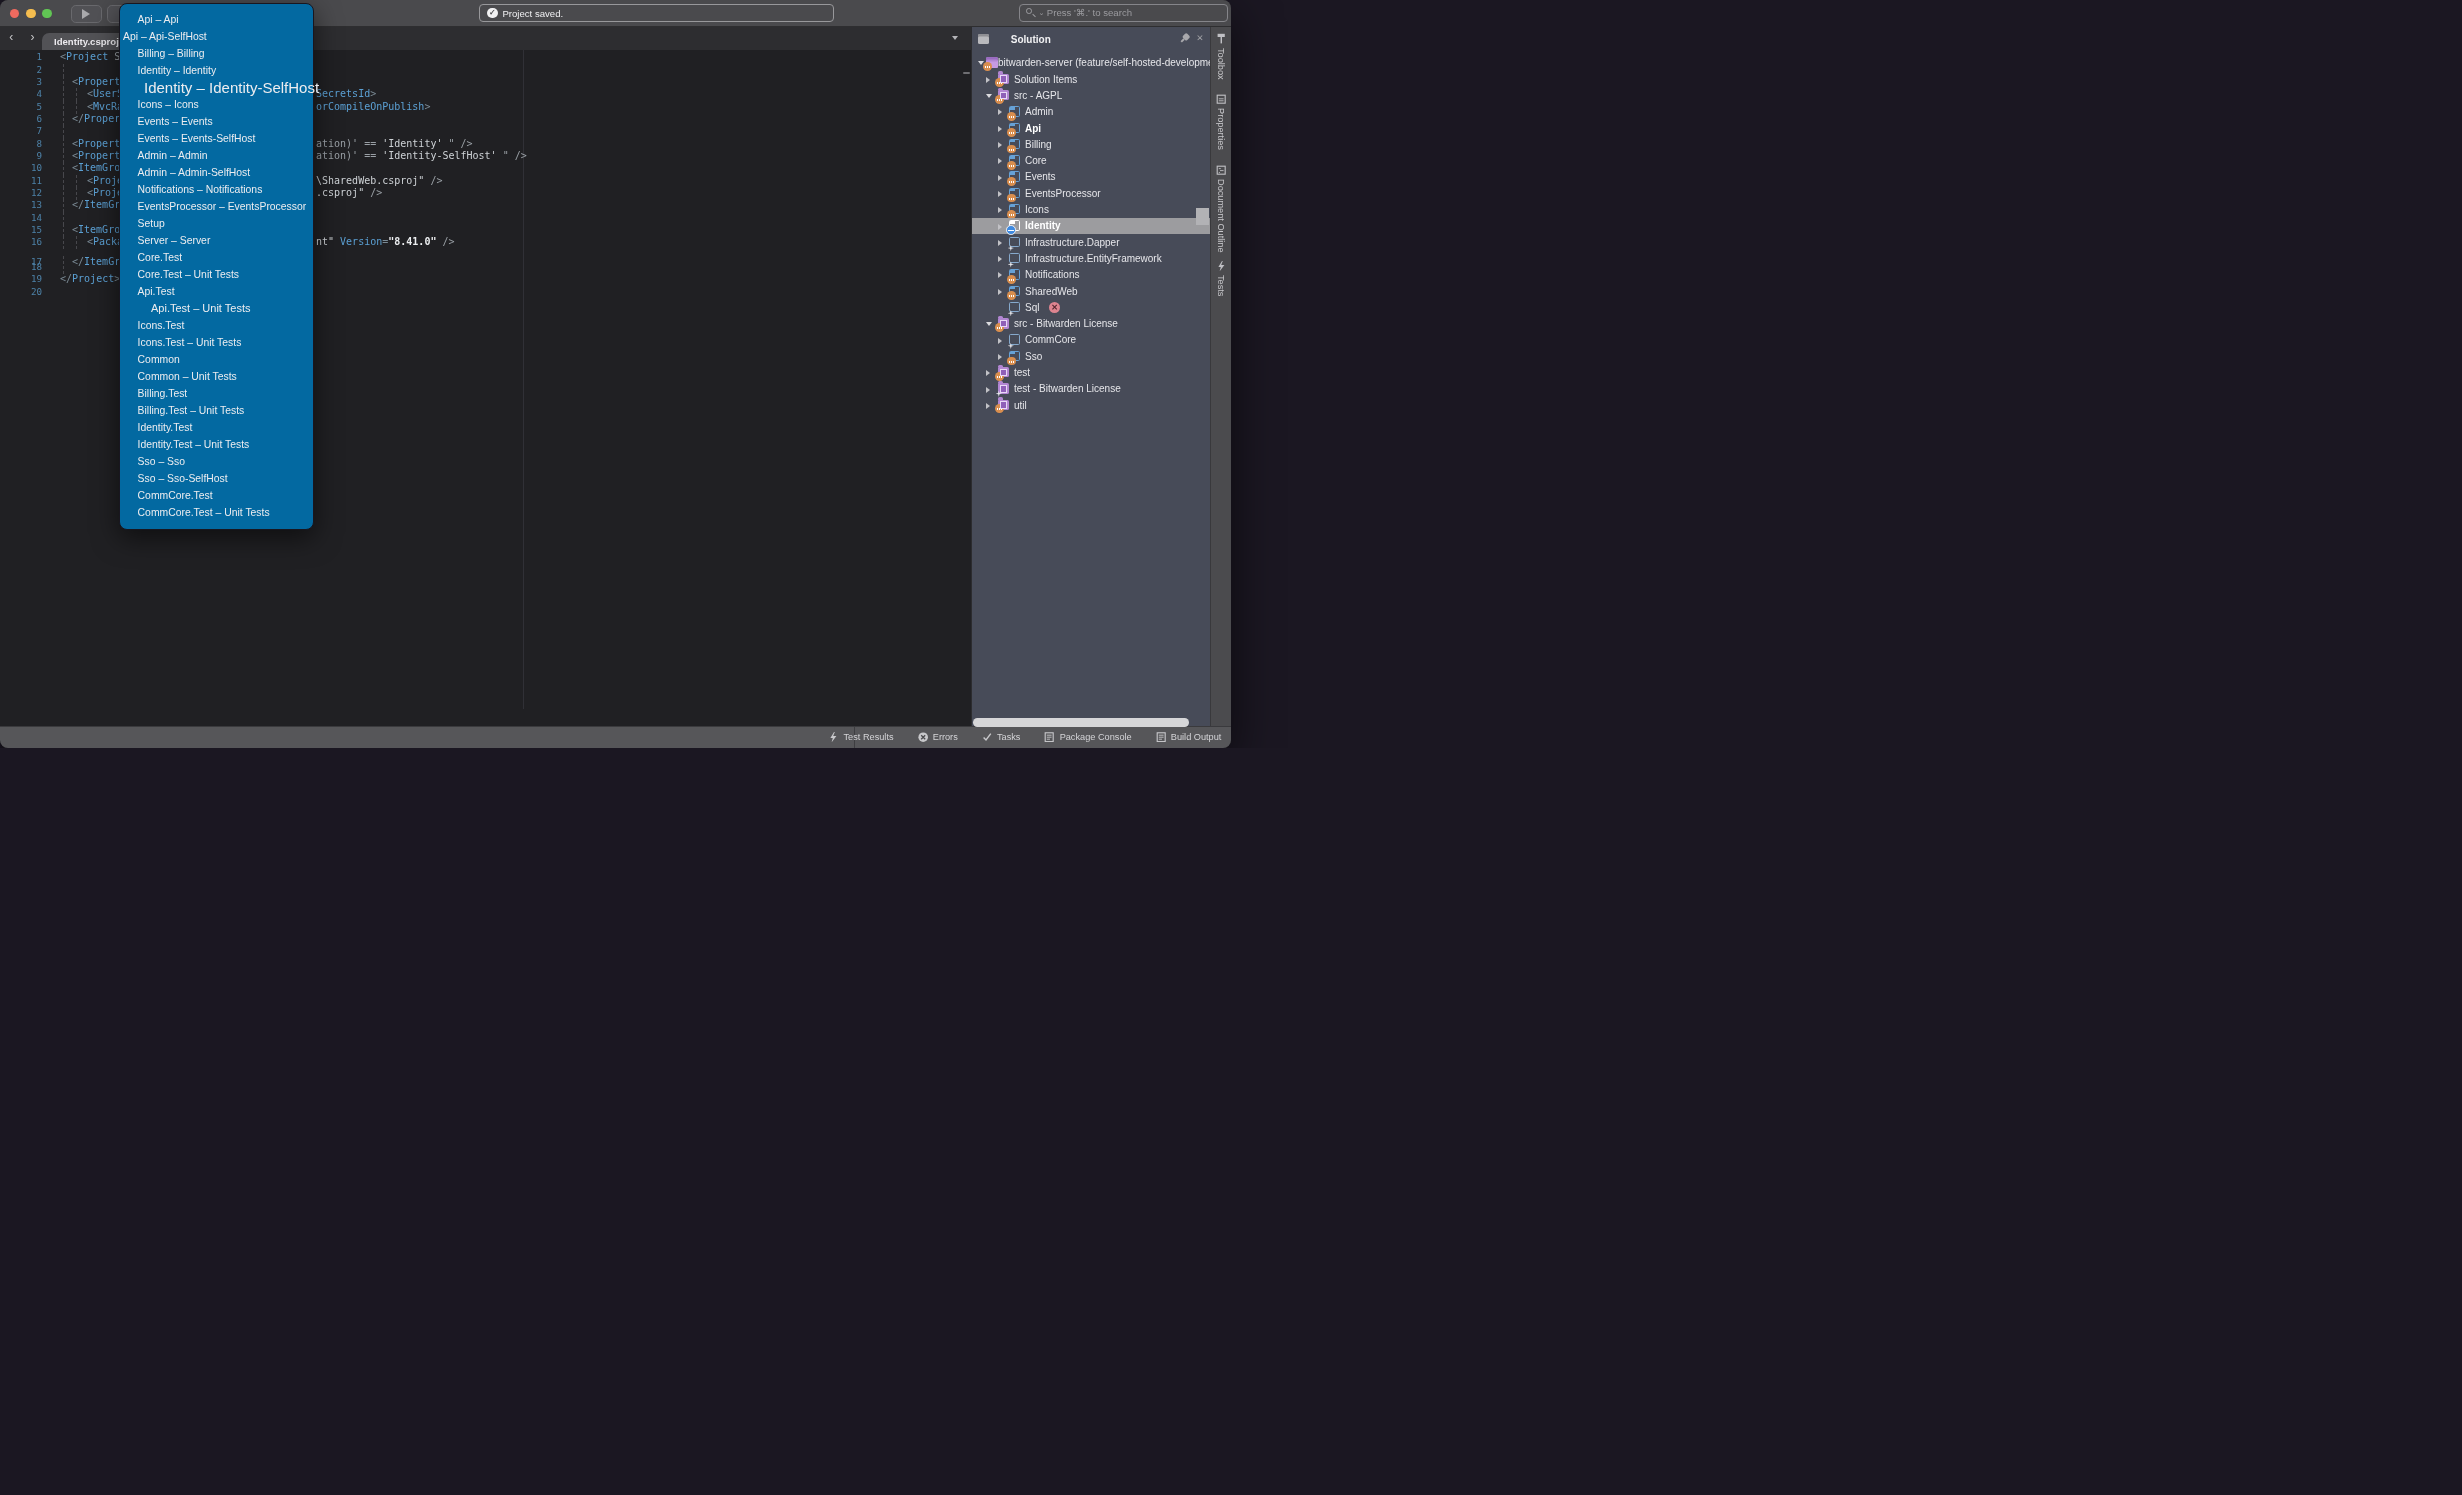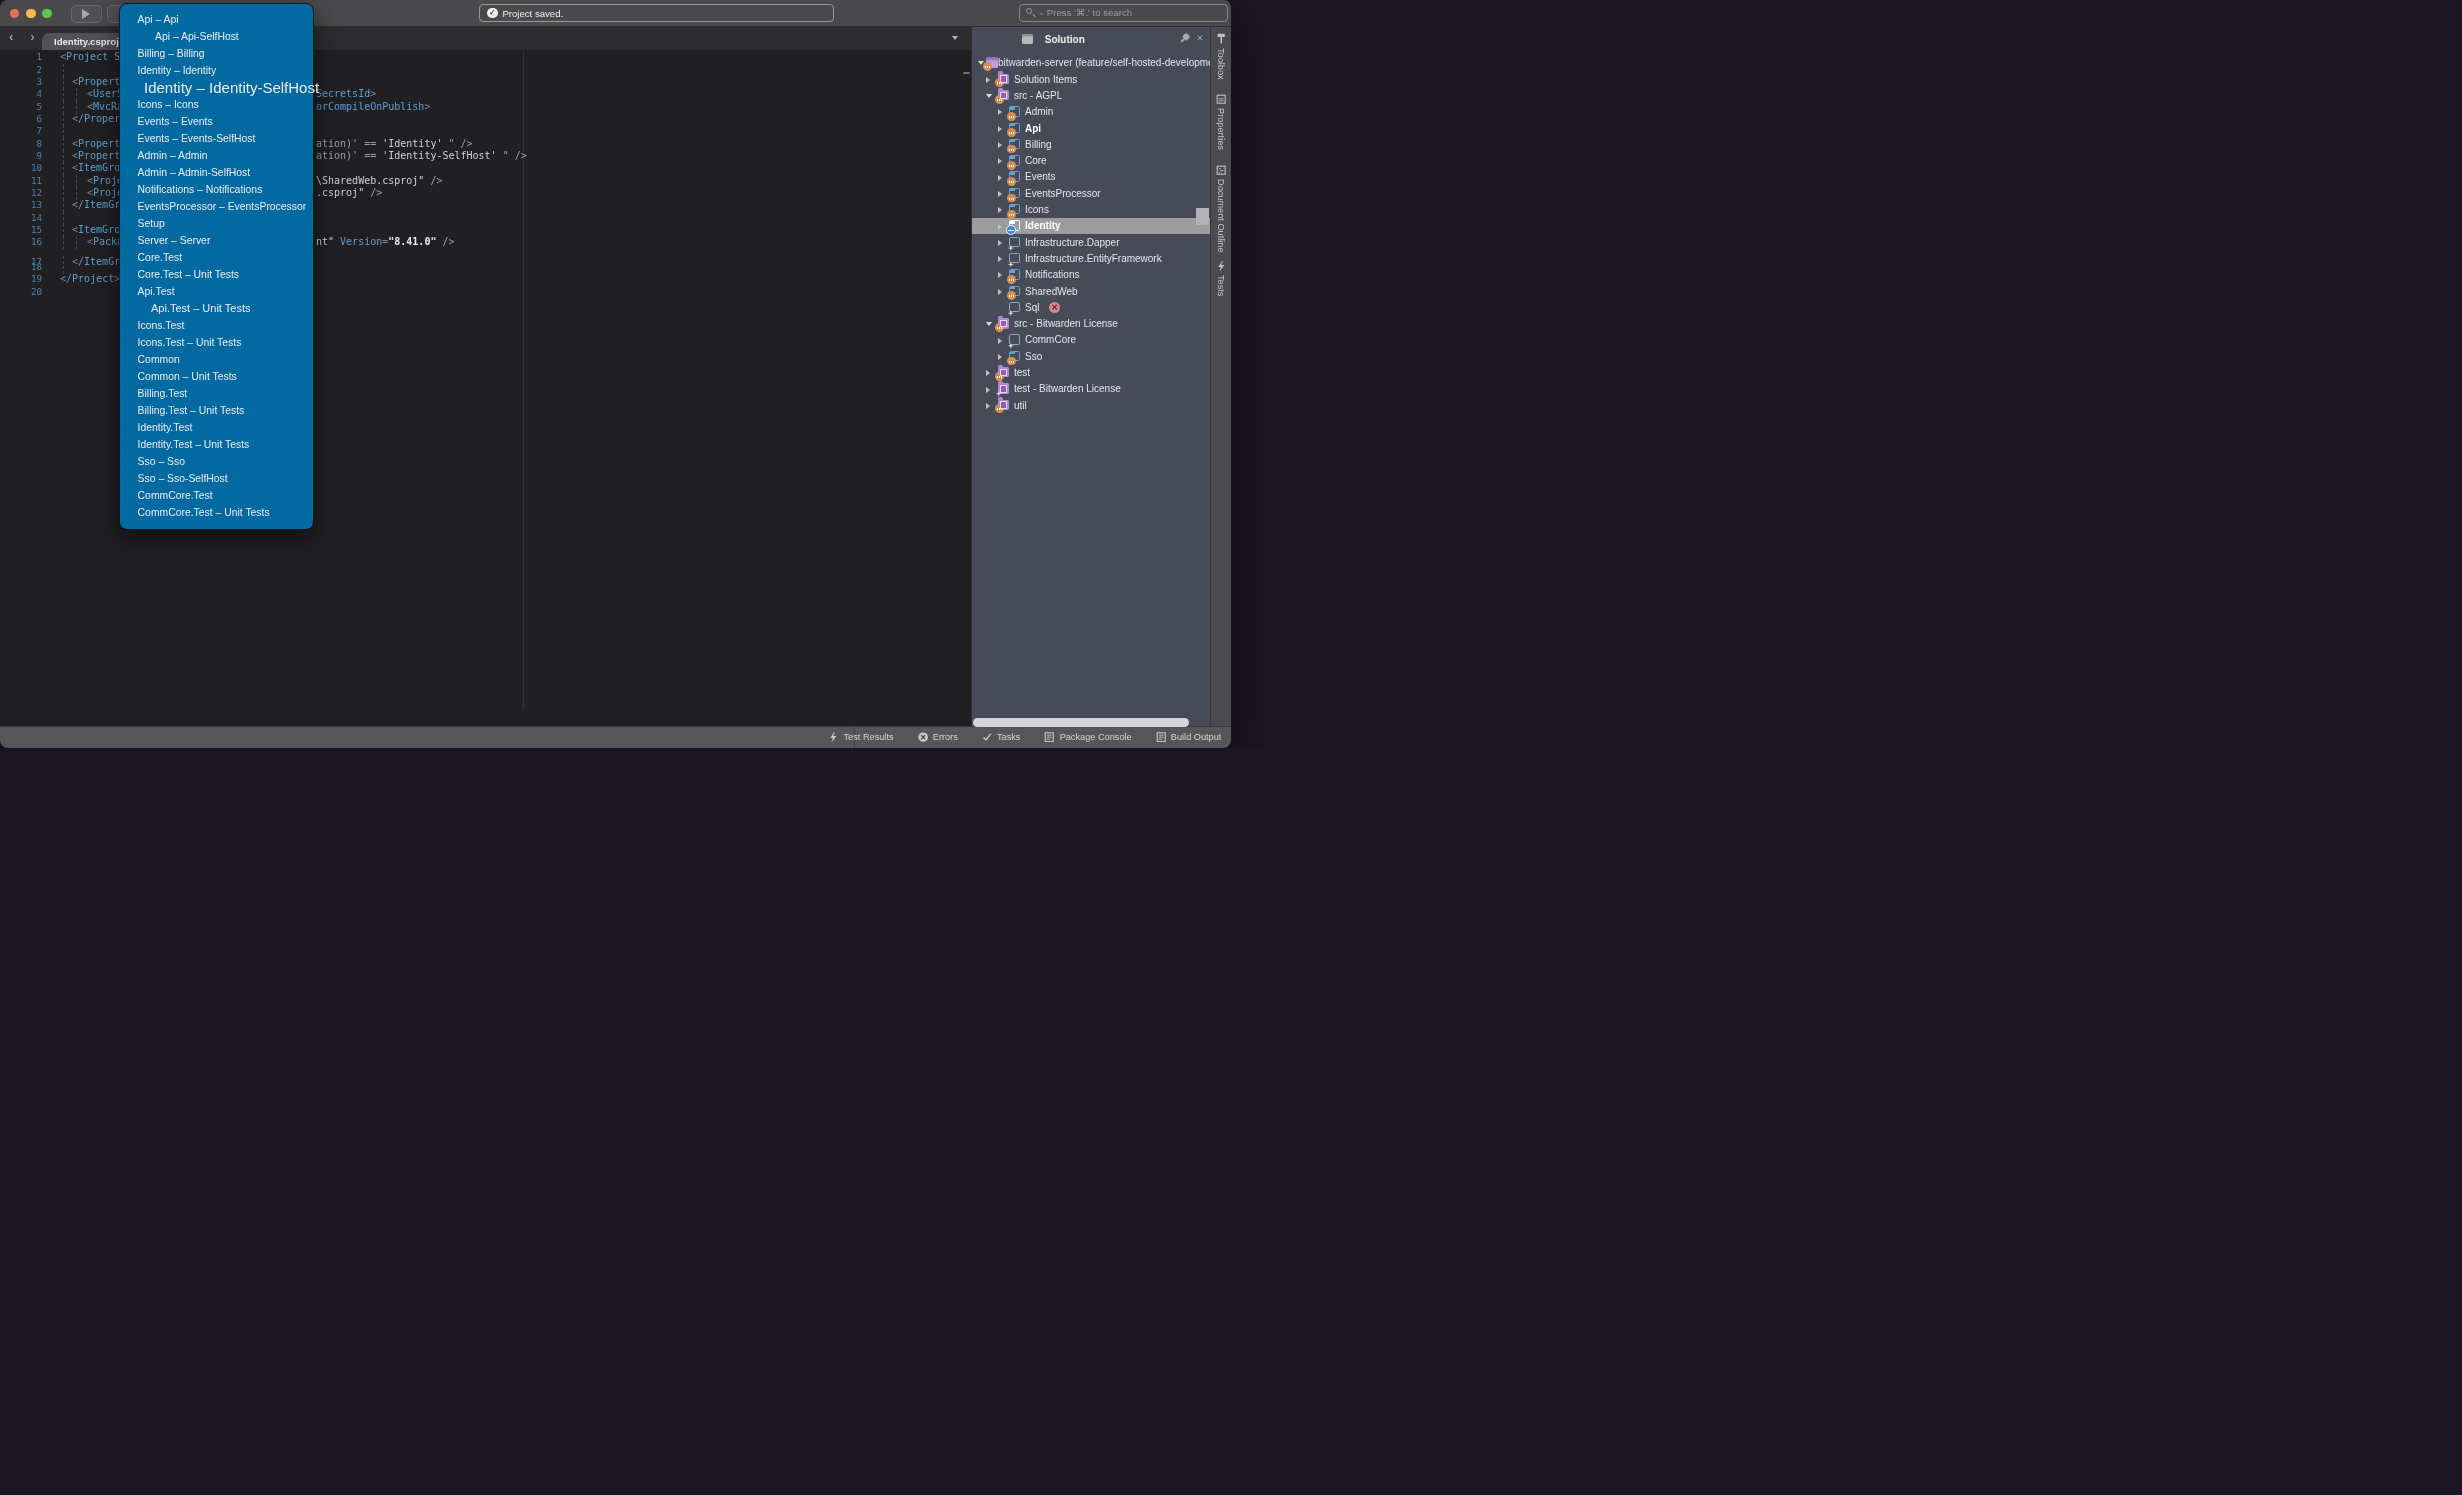--- a/index.html
+++ b/index.html
@@ -53,21 +53,21 @@
 
   
   #status{position:absolute;left:0;top:726px;width:1231px;height:21.6px;background:#565659;border-top:0.8px solid #3a3a3d;}
   #status .divider{position:absolute;left:854px;top:0;bottom:0;width:0.8px;background:#3e3e41;}
   #status-items{position:absolute;right:9.6px;top:0;height:100%;display:flex;align-items:center;gap:24px;}
   .sitem{display:flex;align-items:center;gap:4.8px;color:#d4d4d7;font-size:9.2px;}
   .sico{display:inline-flex;}
 
   
   #pane{position:absolute;left:971px;top:27px;width:239px;height:699px;background:#474b58;border-left:0.8px solid #2c2c2f;}
-  #pane-head{position:absolute;left:0;top:0;width:100%;height:24px;display:flex;align-items:center;padding-left:6.4px;gap:12px;margin-left:44px;}
+  #pane-head{position:absolute;left:0;top:0;width:100%;height:24px;display:flex;align-items:center;padding-left:6.4px;gap:22px;}
   #pane-head .hico{width:10.4px;height:9.6px;background:#b9b9bd;border-radius:1.6px;box-shadow:inset 0 2.4px 0 #8f8f94;}
   #pane-head .htxt{color:#f2f2f4;font-size:10px;font-weight:bold;}
   #pane-pin{position:absolute;right:21px;top:7.2px;width:6.4px;height:6.4px;background:#a8a8ac;border-radius:1.6px;transform:rotate(45deg);}
   #pane-pin::after{content:"";position:absolute;left:2.4px;top:5.6px;width:1.6px;height:4.8px;background:#a8a8ac;}
   #pane-close{position:absolute;right:6.4px;top:5.6px;color:#9fa0a4;font-size:8.8px;}
   #tree{position:absolute;left:0;top:28px;width:100%;}
   .trow{position:relative;height:16.3px;width:100%;}
   .trow.sel{background:#9c9c9f;}
   .trow .arr{position:absolute;top:5.6px;width:0;height:0;}
   .arr.right{border-left:4.8px solid #c2c2c6;border-top:3.6px solid transparent;border-bottom:3.6px solid transparent;}
@@ -497,21 +497,21 @@
           <svg width="10.4" height="10.4" viewBox="0 0 13 13">
             <polygon points="7.5,0 3,7.5 6,7.5 4.5,13 10.5,5 6.5,5 8.5,0" fill="#c0c0c4"></polygon>
           </svg>
         </span>
         <span class="vlabel">Tests</span>
       </div>
     </div>
 
   <div id="menu" style="position:absolute;left:119px;top:3.2px;width:195px;height:527px;background:#0369a1;border:0.8px solid #19161f;border-radius:8px;box-shadow:0 8px 27px rgba(0,0,0,.55);z-index:20;padding-top:6.4px;">
       <div style="height: 17px; display: flex; align-items: center; padding-left: 17.6px; color: rgb(237, 237, 240); font-size: 10.4px; white-space: nowrap;">Api – Api</div>
-      <div style="height: 17px; display: flex; align-items: center; padding-left: 35px; color: rgb(237, 237, 240); font-size: 10.4px; white-space: nowrap;">Api – Api-SelfHost</div>
+      <div style="height: 17px; display: flex; align-items: center; padding-left: 3px; color: rgb(237, 237, 240); font-size: 10.4px; white-space: nowrap;">Api – Api-SelfHost</div>
       <div style="height: 17px; display: flex; align-items: center; padding-left: 17.6px; color: rgb(237, 237, 240); font-size: 10.4px; white-space: nowrap;">Billing – Billing</div>
       <div style="height: 17px; display: flex; align-items: center; padding-left: 17.6px; color: rgb(237, 237, 240); font-size: 10.4px; white-space: nowrap;">Identity – Identity</div>
       <div style="height: 17px; display: flex; align-items: center; padding-left: 24px; color: rgb(237, 237, 240); font-size: 15px; white-space: nowrap;">Identity – Identity-SelfHost</div>
       <div style="height: 17px; display: flex; align-items: center; padding-left: 17.6px; color: rgb(237, 237, 240); font-size: 10.4px; white-space: nowrap;">Icons – Icons</div>
       <div style="height: 17px; display: flex; align-items: center; padding-left: 17.6px; color: rgb(237, 237, 240); font-size: 10.4px; white-space: nowrap;">Events – Events</div>
       <div style="height: 17px; display: flex; align-items: center; padding-left: 17.6px; color: rgb(237, 237, 240); font-size: 10.4px; white-space: nowrap;">Events – Events-SelfHost</div>
       <div style="height: 17px; display: flex; align-items: center; padding-left: 17.6px; color: rgb(237, 237, 240); font-size: 10.4px; white-space: nowrap;">Admin – Admin</div>
       <div style="height: 17px; display: flex; align-items: center; padding-left: 17.6px; color: rgb(237, 237, 240); font-size: 10.4px; white-space: nowrap;">Admin – Admin-SelfHost</div>
       <div style="height: 17px; display: flex; align-items: center; padding-left: 17.6px; color: rgb(237, 237, 240); font-size: 10.4px; white-space: nowrap;">Notifications – Notifications</div>
       <div style="height: 17px; display: flex; align-items: center; padding-left: 17.6px; color: rgb(237, 237, 240); font-size: 10.4px; white-space: nowrap;">EventsProcessor – EventsProcessor</div>

